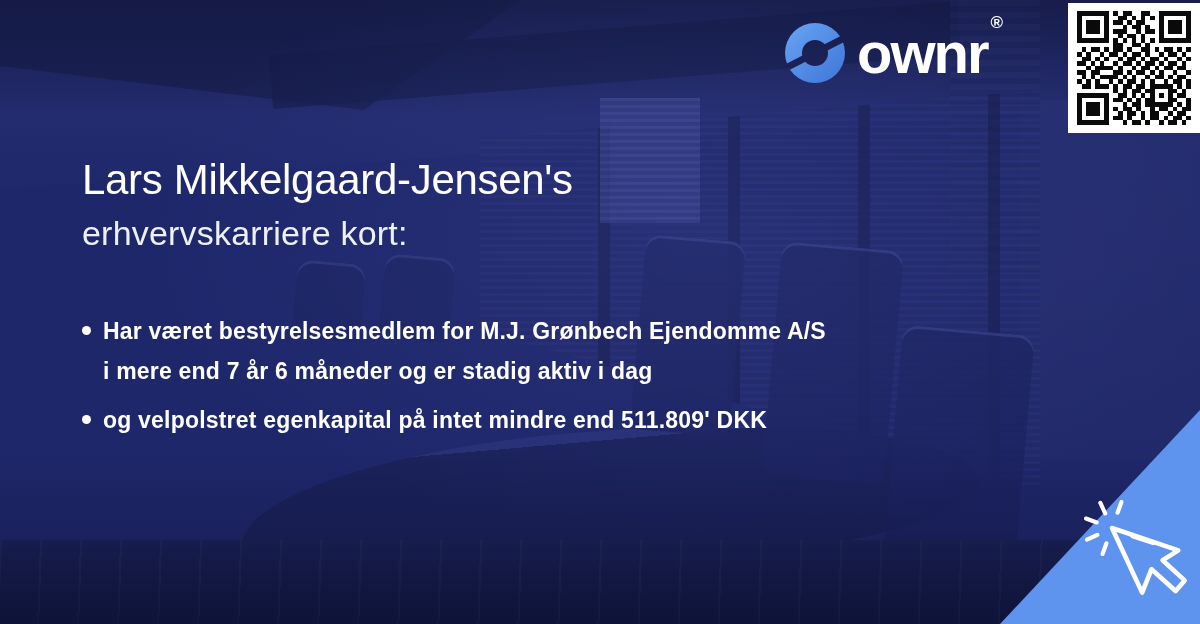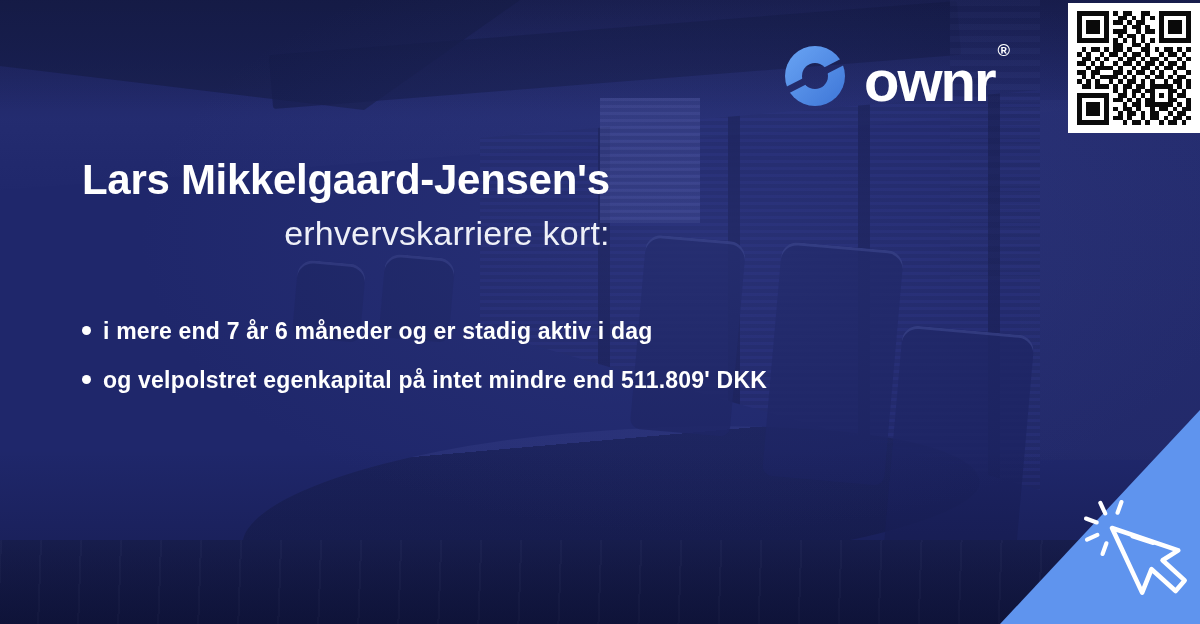--- a/index.html
+++ b/index.html
@@ -43,30 +43,30 @@
   .ph-chair5{left:382px;top:256px;width:70px;height:84px;opacity:.7;}
   .ph-floor{left:0;top:540px;width:1200px;height:84px;
     background:
       repeating-linear-gradient(92deg,rgba(200,210,255,.04) 0 2px,rgba(0,0,0,0) 2px 40px),
       linear-gradient(180deg,#1b2257,#131947);}
   .vignette{position:absolute;inset:0;pointer-events:none;
     background:
       radial-gradient(ellipse 900px 480px at 58% 38%,rgba(62,74,150,.28),rgba(0,0,0,0) 62%),
       linear-gradient(180deg,rgba(10,13,40,.28),rgba(0,0,0,0) 18%,rgba(0,0,0,0) 72%,rgba(8,10,35,.4));}
   
-  .logo{position:absolute;left:783px;top:44px;display:flex;align-items:flex-start;gap:17px;}
+  .logo{position:absolute;left:783px;top:16px;display:flex;align-items:flex-end;gap:10px;}
   .logo-word{font-size:58px;font-weight:800;letter-spacing:-2px;line-height:64px;color:#fff;}
   .logo-word sup{font-size:17px;font-weight:700;letter-spacing:0;position:relative;top:-25px;left:3px;}
   
   .qr{position:absolute;left:1068px;top:3px;width:144px;height:130px;background:#fff;}
   .qr svg{position:absolute;left:9px;top:8px;width:114px;height:114px;shape-rendering:crispEdges;}
   
   .titleblock{position:absolute;left:82px;top:156px;}
-  .titleblock h1{margin:0;font-size:42px;font-weight:700;letter-spacing:-.3px;line-height:48px;}
-  .titleblock h2{margin:10px 0 0 0;font-size:34px;font-weight:400;letter-spacing:.2px;color:#eef0f8;text-align:right;}
+  .titleblock h1{margin:0;font-size:42px;font-weight:400;letter-spacing:-.3px;line-height:48px;}
+  .titleblock h2{margin:10px 0 0 0;font-size:34px;font-weight:400;letter-spacing:.2px;color:#eef0f8;}
   .bullets{position:absolute;left:82px;top:311px;margin:0;padding:0;list-style:none;width:880px;}
   .bullets li{display:flex;align-items:flex-start;margin:0 0 9px 0;}
   .dot{width:9px;height:9px;border-radius:50%;background:#fff;margin:15px 12px 0 0;flex:0 0 auto;}
   .lines span{display:block;font-size:23px;font-weight:700;line-height:40px;letter-spacing:.2px;}
   
   .corner-triangle{position:absolute;left:1000px;top:410px;width:200px;height:214px;
     background:var(--accent,#5f94ee);clip-path:polygon(100% 0,100% 100%,0 100%);}
   .cursor{position:absolute;left:1050px;top:470px;width:150px;height:150px;}
 </style>
 </head>
@@ -121,20 +121,21 @@
 
   <main class="titleblock">
     <h1>Lars Mikkelgaard-Jensen's</h1>
     <h2>erhvervskarriere kort:</h2>
   </main>
 
   <ul class="bullets">
     <li>
       <span class="dot"></span>
       <span class="lines">
+        <span>Har været bestyrelsesmedlem for M.J. Grønbech Ejendomme A/S</span>
         <span>i mere end 7 år 6 måneder og er stadig aktiv i dag</span>
       </span>
     </li>
     <li>
       <span class="dot"></span>
       <span class="lines">
         <span>og velpolstret egenkapital på intet mindre end 511.809' DKK</span>
       </span>
     </li>
   </ul>

